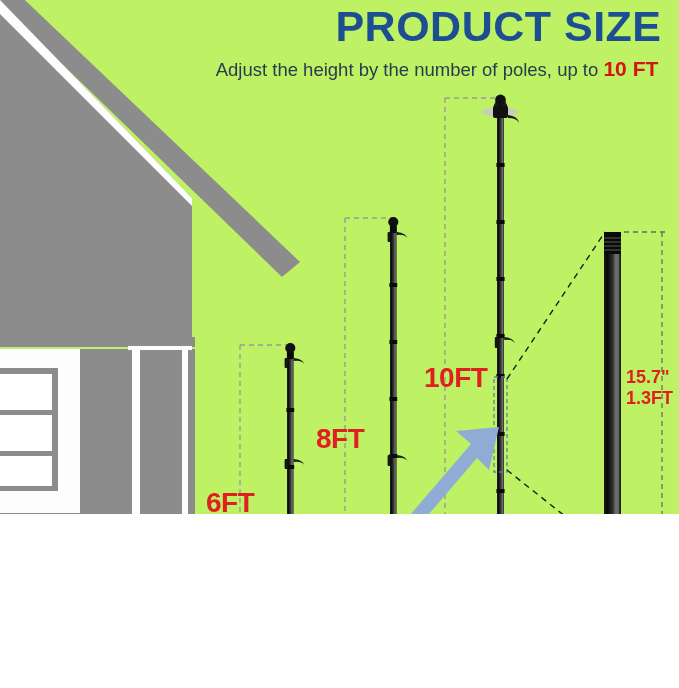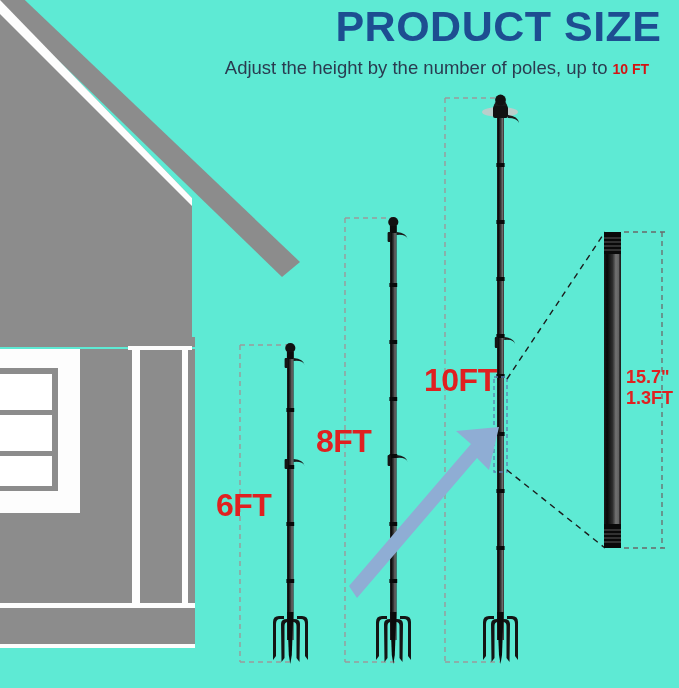--- a/index.html
+++ b/index.html
@@ -6,22 +6,22 @@
     margin: 0;
     padding: 0;
     background: #ffffff;
   }
   body {
     font-family: "Liberation Sans", sans-serif;
   }
   #stage {
     position: relative;
     width: 679px;
-    height: 688px;
-    background: #5eead4;
+    height: 514px;
+    background: #bef264;
     overflow: hidden;
   }
 
   
   .house-layer {
     position: absolute;
     left: 0; top: 0;
     width: 340px;
     height: 688px;
     pointer-events: none;
@@ -47,33 +47,33 @@
     top: 57px;
     width: 484px;
     text-align: center;
     font-size: 18.5px;
     color: #2a3b50;
     white-space: nowrap;
   }
   .subtitle .hl {
     color: #d21414;
     font-weight: bold;
-    font-size: 14px;
+    font-size: 21px;
   }
 
   
   .ft-label {
     position: absolute;
-    font-size: 32px;
+    font-size: 28px;
     font-weight: bold;
     color: #e02020;
     letter-spacing: -0.5px;
     white-space: nowrap;
   }
-  .ft-label.l6 { left: 216px; top: 487px; }
+  .ft-label.l6 { left: 206px; top: 487px; }
   .ft-label.l8 { left: 316px; top: 423px; }
   .ft-label.l10 { left: 424px; top: 362px; }
 
   .seg-label {
     position: absolute;
     left: 626px;
     top: 367px;
     font-size: 18px;
     font-weight: bold;
     color: #e02020;

